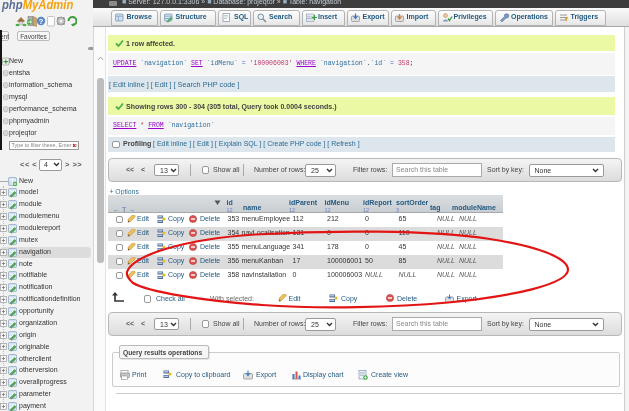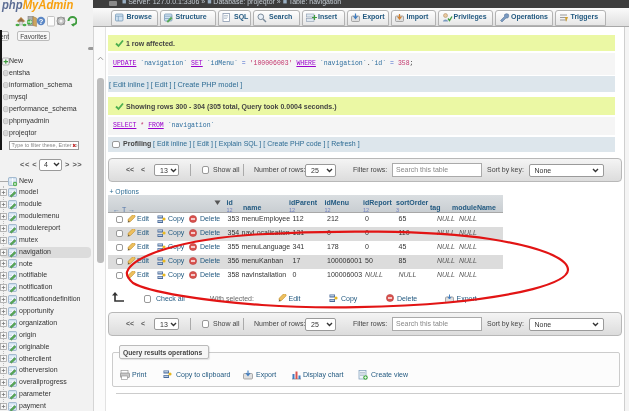--- a/index.html
+++ b/index.html
@@ -356,21 +356,21 @@
   </svg>
 <div class="abs b" style="left:570.5px;top:12.5px;font-size:7px;color:#235a81;white-space:nowrap">Triggers</div>
 <div class="abs" style="left:108px;top:35px;width:507px;height:15.5px;background:#ebf8a4"></div>
 <svg class="abs" style="left:115px;top:38.5px" width="9" height="9" viewBox="0 0 9 9">
     <path d="M1 4.5 L3.5 7 L8 1.5" stroke="#4caf50" stroke-width="1.8" fill="none"></path>
   </svg>
 <div class="abs b" style="left:126px;top:39.5px;font-size:7px;color:#444;white-space:nowrap">1 row affected.</div>
 <div class="abs" style="left:108px;top:53px;width:507px;height:22px;background:#f5f5f5"></div>
 <div class="abs mono" style="left:113px;top:59.5px;font-size:6.5px;color:#333;white-space:nowrap"><span style="color:#90c;text-decoration:underline">UPDATE</span> <span style="color:#2e6e9e">`navigation`</span> <span style="color:#90c;text-decoration:underline">SET</span> <span style="color:#2e6e9e">`idMenu`</span> <span style="color:#4466cc">=</span> <span style="color:#c3366c">'100006003'</span> <span style="color:#90c;text-decoration:underline">WHERE</span> <span style="color:#2e6e9e">`navigation`</span>.<span style="color:#2e6e9e">`id`</span> <span style="color:#4466cc">=</span> <span style="color:#c3366c">358</span>;</div>
 <div class="abs" style="left:108px;top:75.5px;width:507px;height:16.5px;background:#dde6ec"></div>
-<div class="abs" style="left:109px;top:80px;font-size:7.3px;color:#2e6c94;white-space:nowrap">[ Edit inline ] [ Edit ] [ Create PHP model ]</div>
+<div class="abs" style="left:109px;top:80px;font-size:7.3px;color:#2e6c94;white-space:nowrap">[ Edit inline ] [ Edit ] [ Search PHP code ]</div>
 <div class="abs" style="left:108px;top:97px;width:507px;height:17.5px;background:#ebf8a4"></div>
 <svg class="abs" style="left:115px;top:101.5px" width="9" height="9" viewBox="0 0 9 9">
     <path d="M1 4.5 L3.5 7 L8 1.5" stroke="#4caf50" stroke-width="1.8" fill="none"></path>
   </svg>
 <div class="abs b" style="left:126px;top:102.5px;font-size:7px;color:#444;white-space:nowrap">Showing rows 300 - 304 (305 total, Query took 0.0004 seconds.)</div>
 <div class="abs" style="left:108px;top:116.5px;width:507px;height:18.5px;background:#f5f5f5"></div>
 <div class="abs mono" style="left:113px;top:121.5px;font-size:6.5px;color:#333;white-space:nowrap"><span style="color:#90c;text-decoration:underline">SELECT</span> <span style="color:#c3366c">*</span> <span style="color:#90c;text-decoration:underline">FROM</span> <span style="color:#2e6e9e">`navigation`</span></div>
 <div class="abs" style="left:108px;top:136.5px;width:507px;height:15px;background:#dde6ec"></div>
 <div class="cb" style="left:112px;top:140.5px"></div>
 <div class="abs b" style="left:123px;top:140px;font-size:7px;color:#444;white-space:nowrap">Profiling</div>

